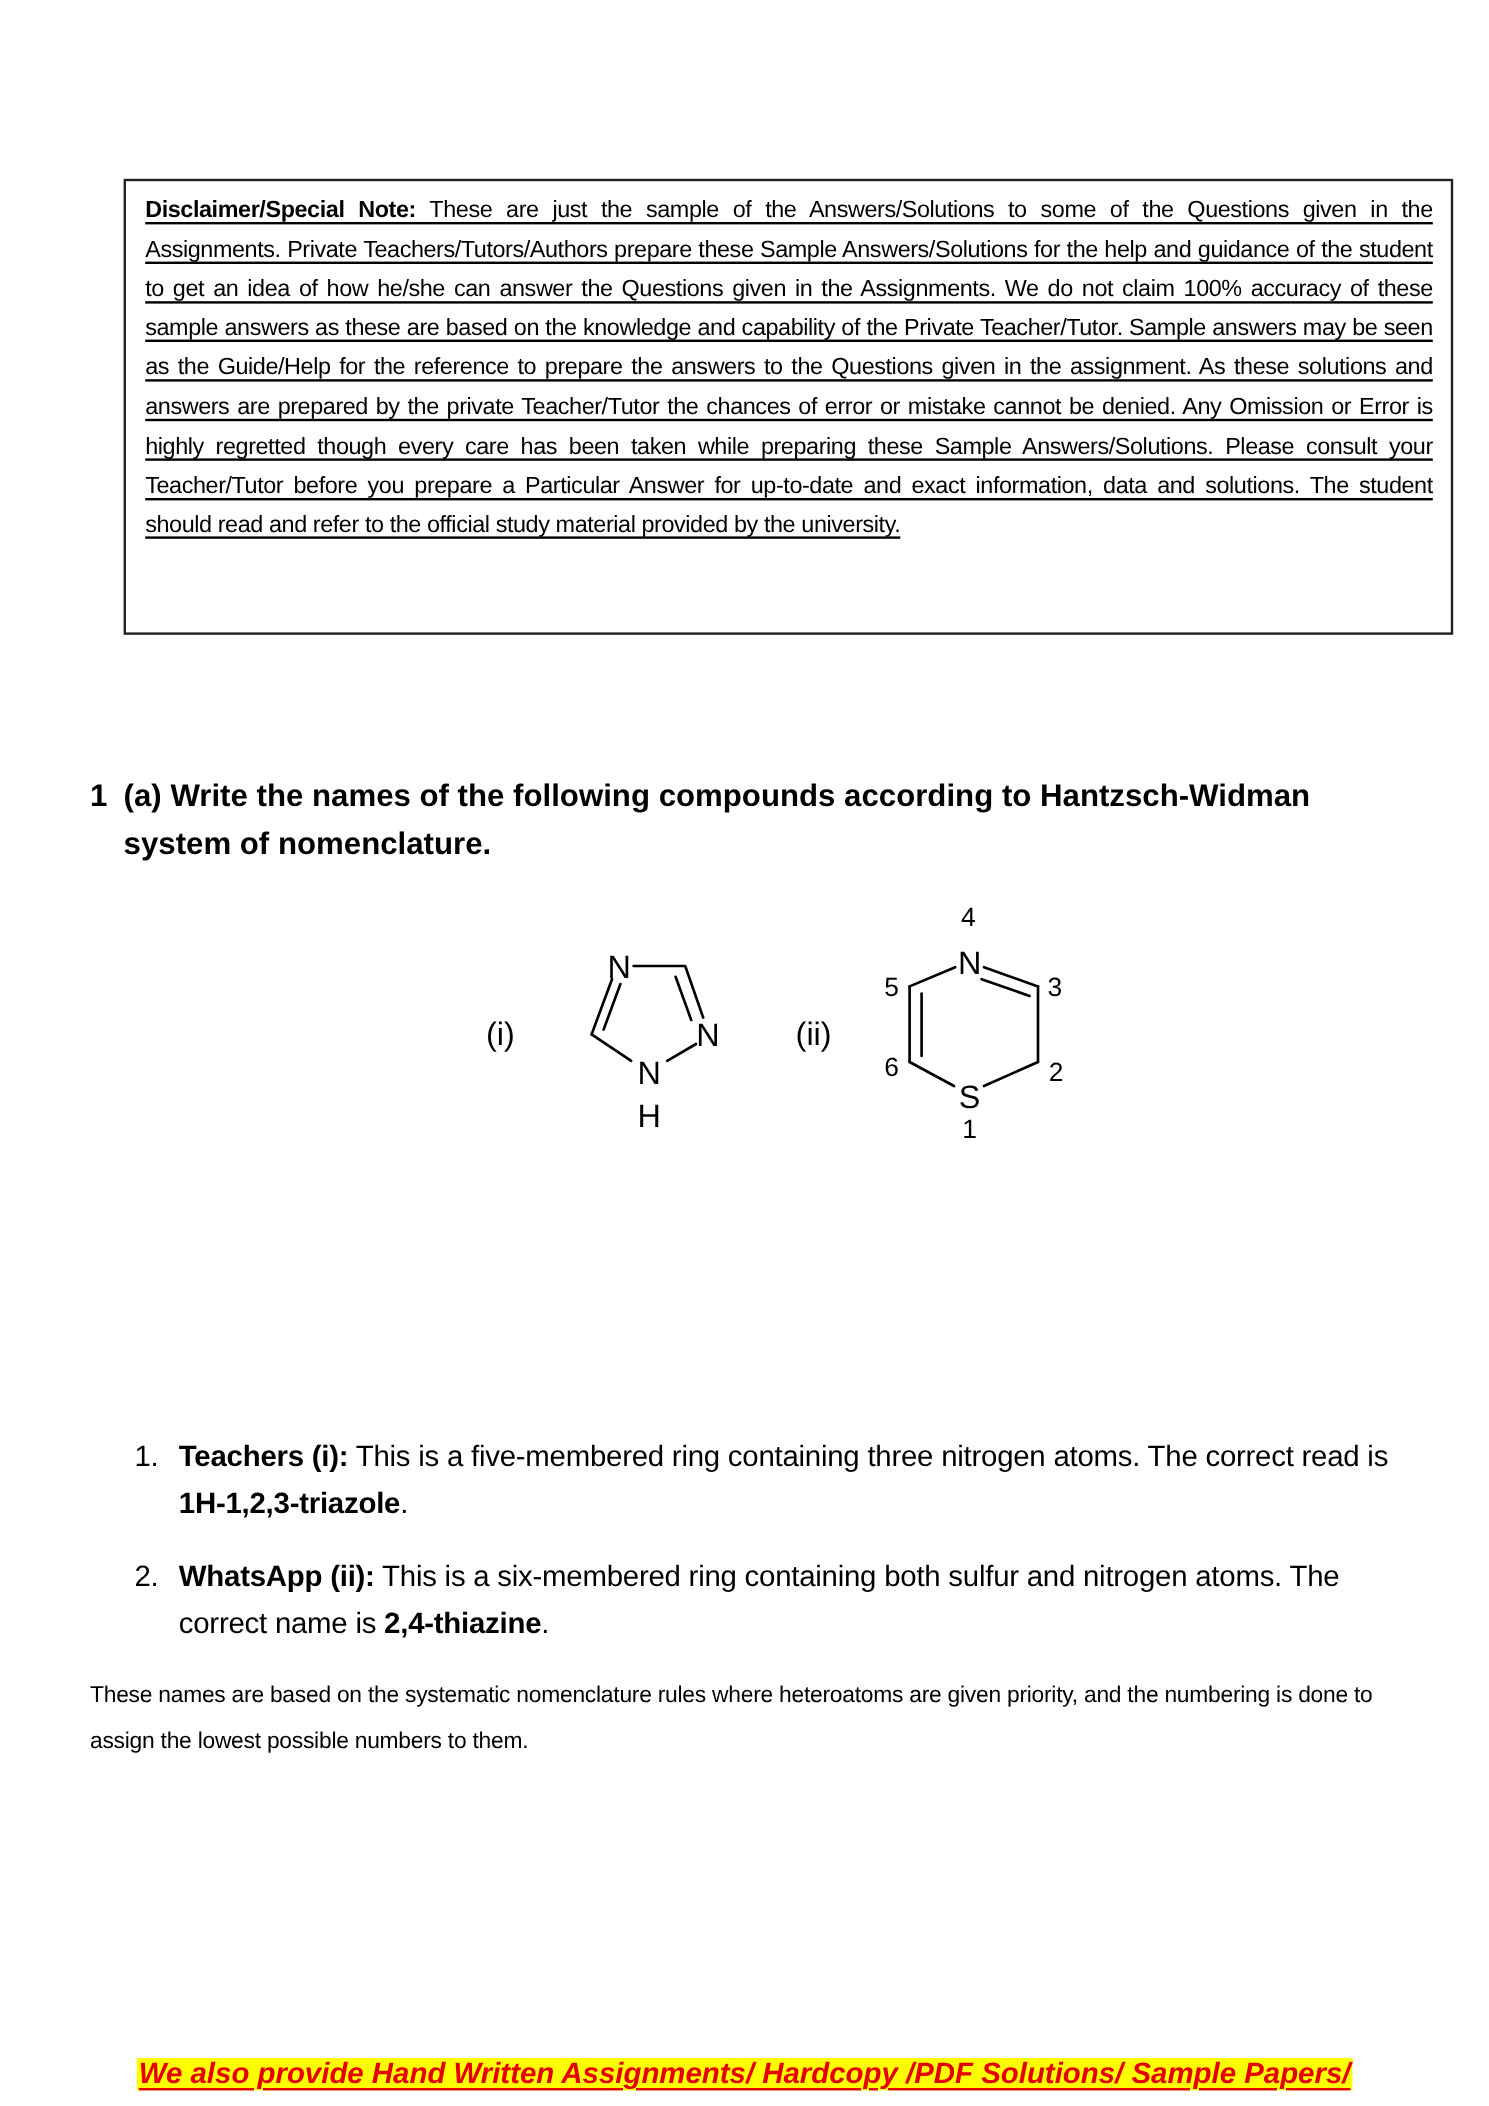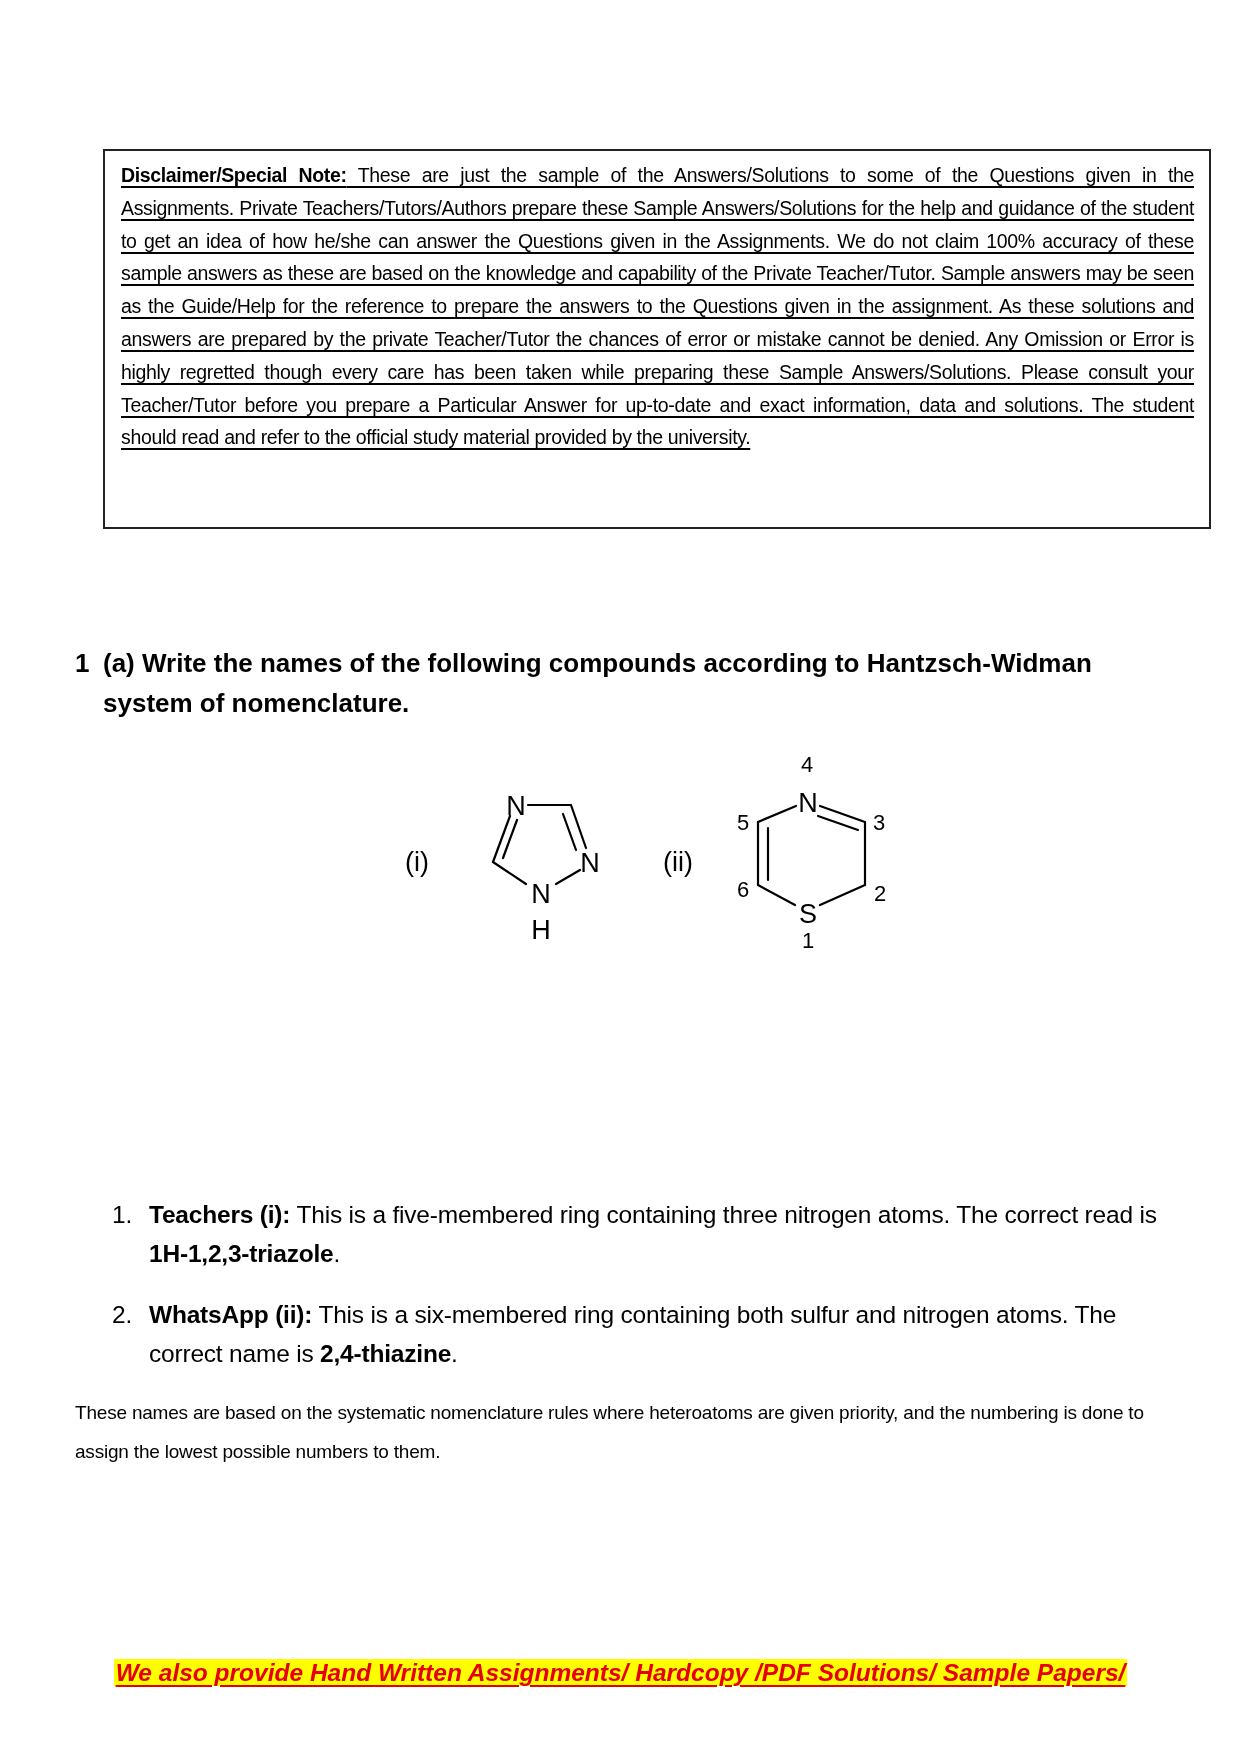--- a/index.html
+++ b/index.html
@@ -23,21 +23,21 @@
 
   .answer { position: absolute; left: 75px; top: 1050px; width: 1100px; font-size: 24.5px; line-height: 39px; letter-spacing: -0.2px; }
   .ans-lead { font-weight: bold; font-size: 29px; }
 
   .answer-list { position: absolute; left: 112px; top: 1195px; width: 1060px; font-size: 24.5px; line-height: 39px; letter-spacing: -0.2px; }
   .li { position: relative; padding-left: 37px; margin-bottom: 22px; }
   .li-num { position: absolute; left: 0; top: 0; }
 
   .conclusion { position: absolute; left: 75px; top: 1393px; width: 1100px; font-size: 19px; line-height: 39px; letter-spacing: -0.2px; }
 
-  .footer { position: absolute; left: 0; top: 1656px; width: 1241px; text-align: center;
+  .footer { position: absolute; left: 0; top: 1712px; width: 1241px; text-align: center;
             font-weight: bold; font-style: italic; font-size: 24.5px; line-height: 34px; color: #e60000; }
   .footer span { background: #ffff00; text-decoration: underline; text-decoration-thickness: 2px; text-underline-offset: 4px; padding: 0 2px; }
 </style>
 </head>
 <body>
 
 <div class="page">
 
   <div class="disclaimer-box">
     <div class="disclaimer-text"><b>Disclaimer/Special Note:</b><span> These are just the sample of the Answers/Solutions to some of the Questions given in the Assignments. Private Teachers/Tutors/Authors prepare these Sample Answers/Solutions for the help and guidance of the student to get an idea of how he/she can answer the Questions given in the Assignments. We do not claim 100% accuracy of these sample answers as these are based on the knowledge and capability of the Private Teacher/Tutor. Sample answers may be seen as the Guide/Help for the reference to prepare the answers to the Questions given in the assignment. As these solutions and answers are prepared by the private Teacher/Tutor the chances of error or mistake cannot be denied. Any Omission or Error is highly regretted though every care has been taken while preparing these Sample Answers/Solutions. Please consult your Teacher/Tutor before you prepare a Particular Answer for up-to-date and exact information, data and solutions. The student should read and refer to the official study material provided by the university.</span></div>

